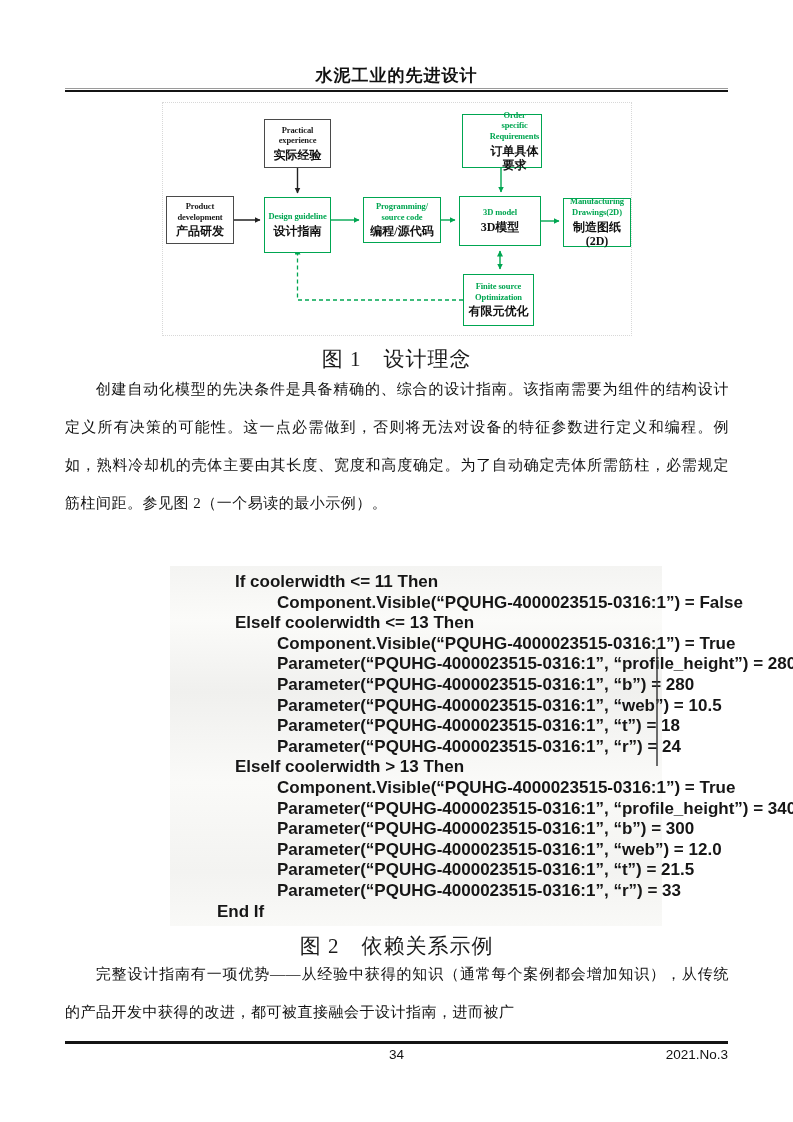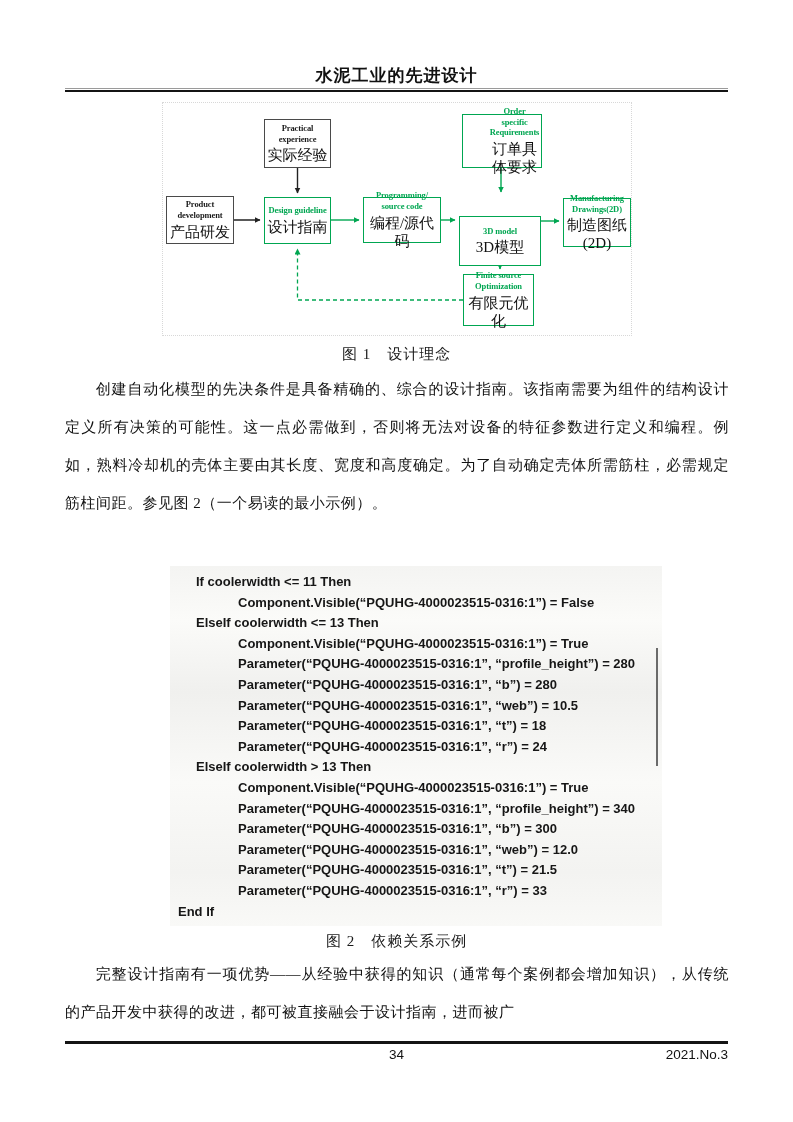--- a/index.html
+++ b/index.html
@@ -30,55 +30,55 @@
   }
   .fbox.green{ border:1.5px solid #00a651; }
   .fbox.dark{ border:1.5px solid #4a4a4a; }
   .fbox .en{
     font-family:"Liberation Serif", serif; font-weight:bold; font-size:8.5px;
     line-height:1.25; white-space:pre-line; letter-spacing:-0.1px;
   }
   .fbox.green .en{ color:#00a651; }
   .fbox.dark .en{ color:#1a1a1a; }
   .fbox .zh{
-    font-weight:normal; font-size:15px; color:#111; line-height:1.2; white-space:pre-line;
+    font-weight:bold; font-size:12px; color:#111; line-height:1.2; white-space:pre-line;
   }
   .b-practical{ left:101px; top:16px;  width:67px; height:49px; }
   .b-order{     left:299px; top:11px;  width:80px; height:54px;padding-left:27px; }
   .b-product{   left:3px;   top:93px;  width:68px; height:48px; }
-  .b-design{    left:101px; top:94px;  width:67px; height:47px; }
+  .b-design{    left:101px; top:94px;  width:67px; height:56px; }
   .b-programming{left:200px;top:94px;  width:78px; height:46px; }
-  .b-model{     left:296px; top:93px;  width:82px; height:50px;margin-top:20px; }
+  .b-model{     left:296px; top:93px;  width:82px; height:50px; }
   .b-manufacturing{left:400px;top:95px;width:68px; height:49px; }
   .b-finite{    left:300px; top:171px; width:71px; height:52px; }
   
   .caption{
     position:absolute; left:0; width:793px; text-align:center;
-    font-size:15px; color:#1a1a1a; letter-spacing:1px;
+    font-size:21px; color:#1a1a1a; letter-spacing:1px;
   }
   #cap1{ top:345px; }
   #cap2{ top:932px; }
   
   .body{
     position:absolute; left:65px; width:664px;
     font-size:15px; line-height:38px; color:#121212;
     text-align:justify; text-justify:inter-ideograph; text-indent:2.05em;
     letter-spacing:0.5px;
   }
   #para1{ top:370px; }
   #para2{ top:955px; }
   
   .codefig{
     position:absolute; left:170px; top:566px; width:492px; height:360px;
     padding-top:6px;
     background:linear-gradient(180deg,#f4f4f2 0%,#fbfbf9 15%,#f0f0ee 35%,#fafaf8 60%,#f3f3f1 85%,#f9f9f7 100%);
   }
   .cl{
     font-family:"Liberation Sans", sans-serif; font-weight:700;
-    font-size:13px; line-height:20.6px; color:#161616; white-space:nowrap;
+    font-size:17px; line-height:20.6px; color:#161616; white-space:nowrap;margin-left:39px;
   }
   .i0{ padding-left:26px; }
   .i1{ padding-left:68px; }
   .iend{ padding-left:8px; }
   .artifact{
     position:absolute; left:486px; top:82px; width:2px; height:118px;
     background:#3c3c3c; opacity:.75;
   }
   
   .footer-rule{

